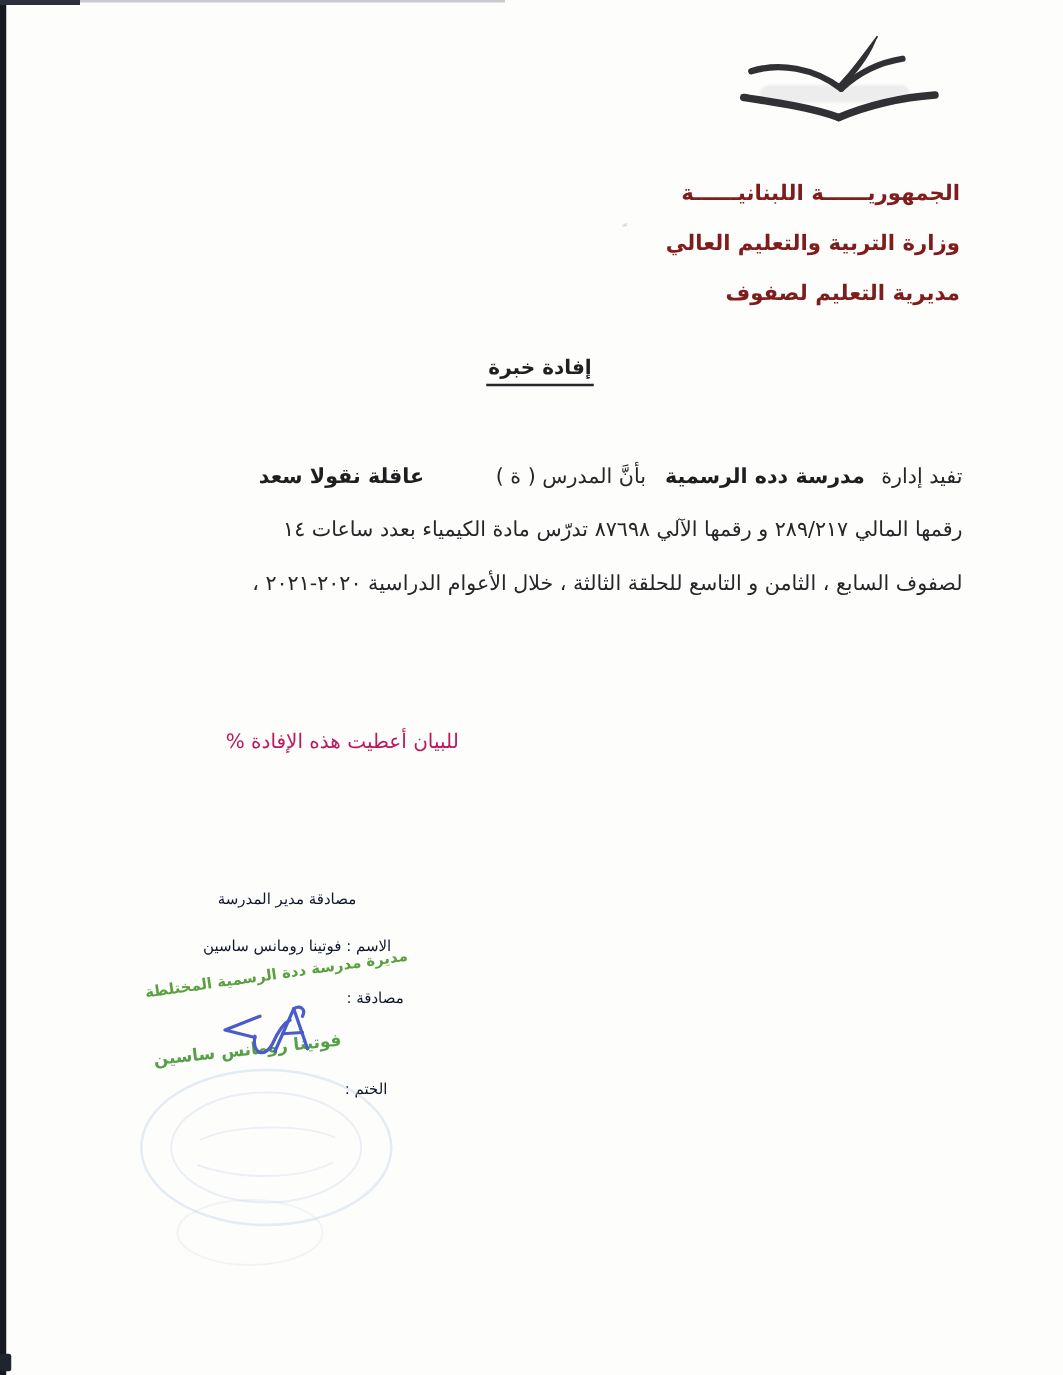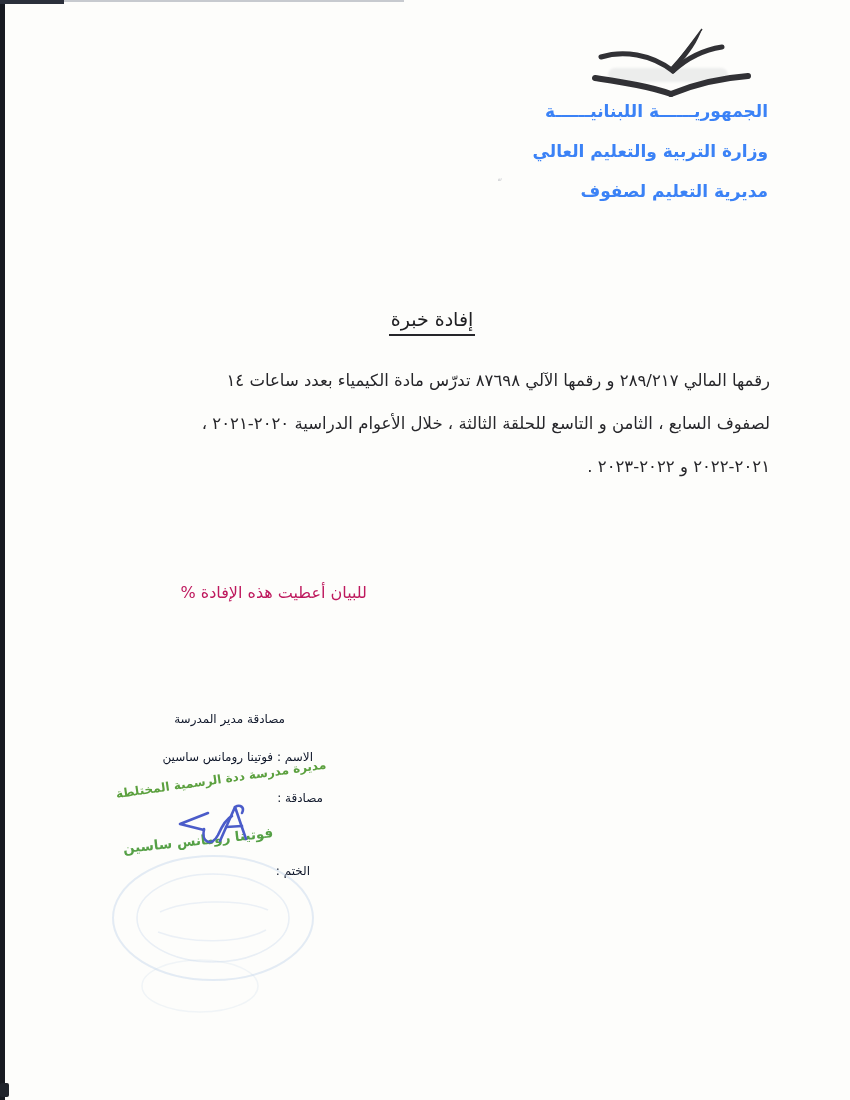--- a/index.html
+++ b/index.html
@@ -20,30 +20,30 @@
   .scan-top-edge{position:absolute;left:0;top:0;width:64px;height:4px;background:#2b303b;}
   .scan-top-line{position:absolute;left:64px;top:0;width:340px;height:2px;background:#9aa0ab;opacity:.55;}
   .scan-smudge{position:absolute;left:497px;top:178px;width:14px;height:10px;color:#b9bcc2;font-size:11px;opacity:.8;}
 
   
   .logo{position:absolute;left:585px;top:26px;width:180px;height:80px;}
   .logo-ghost{position:absolute;left:608px;top:68px;width:120px;height:14px;background:#8a8f98;opacity:.14;border-radius:7px;filter:blur(1px);}
 
   
   .hdr{position:absolute;right:82px;direction:rtl;text-align:right;
-       font-weight:bold;font-size:17px;color:#3b82f6;white-space:nowrap;}
+       font-weight:bold;font-size:17px;color:#7f1d1d;white-space:nowrap;margin-top:44px;}
   .hdr1{top:101px;}
   .hdr2{top:141px;}
   .hdr3{top:181px;}
   .hdr4{top:219px;}
 
   
   .title-wrap{position:absolute;left:0;top:284px;width:850px;text-align:center;padding-left:14px;box-sizing:border-box;}
-  .title{display:inline-block;direction:rtl;font-weight:normal;font-size:19px;color:#202023;
-         border-bottom:2px solid #26262a;padding:0 2px 4px 2px;margin-top:24px;}
+  .title{display:inline-block;direction:rtl;font-weight:bold;font-size:16px;color:#202023;
+         border-bottom:2px solid #26262a;padding:0 2px 4px 2px;}
 
   
   .body-par{position:absolute;right:80px;left:100px;top:366px;direction:rtl;text-align:right;
             font-size:16.5px;color:#26262a;}
   .body-line{height:43px;line-height:30px;white-space:nowrap;}
   .b{font-weight:bold;color:#1e1e21;}
   .school-name{margin:0 8px 0 10px;}
   .teacher-name{margin-right:52px;}
 
   
@@ -93,23 +93,28 @@
 
   <div class="hdr hdr1">الجمهوريــــــة اللبنانيــــــة</div>
   <div class="hdr hdr2">وزارة التربية والتعليم العالي</div>
   <div class="hdr hdr3">مديرية التعليم لصفوف</div>
 
   <div class="title-wrap">
     <span class="title">إفادة خبرة</span>
   </div>
 
   <div class="body-par">
+    <div class="body-line">
+      <span>تفيد إدارة</span>
+      <span class="b school-name">مدرسة دده الرسمية</span>
+      <span>بأنَّ المدرس ( ة )</span>
+      <span class="b teacher-name">عاقلة نقولا سعد</span>
+    </div>
     <div class="body-line">رقمها المالي ٢٨٩/٢١٧ و رقمها الآلي ٨٧٦٩٨ تدرّس مادة الكيمياء بعدد ساعات ١٤</div>
     <div class="body-line">لصفوف السابع ، الثامن و التاسع للحلقة الثالثة ، خلال الأعوام الدراسية ٢٠٢٠-٢٠٢١ ،</div>
-    <div class="body-line">٢٠٢١-٢٠٢٢ و ٢٠٢٢-٢٠٢٣ .</div>
   </div>
 
   <div class="statement">للبيان أعطيت هذه الإفادة %</div>
 
   <div class="sig-label sig-cert">مصادقة مدير المدرسة</div>
   <div class="sig-label sig-name">الاسم : فوتينا رومانس ساسين</div>
   <div class="sig-label sig-sign">مصادقة :</div>
   <div class="sig-label sig-seal">الختم :</div>
 
   <div class="stamp-line stamp-line1" style="color:#5ba03e;">مديرة مدرسة ددة الرسمية المختلطة</div>

